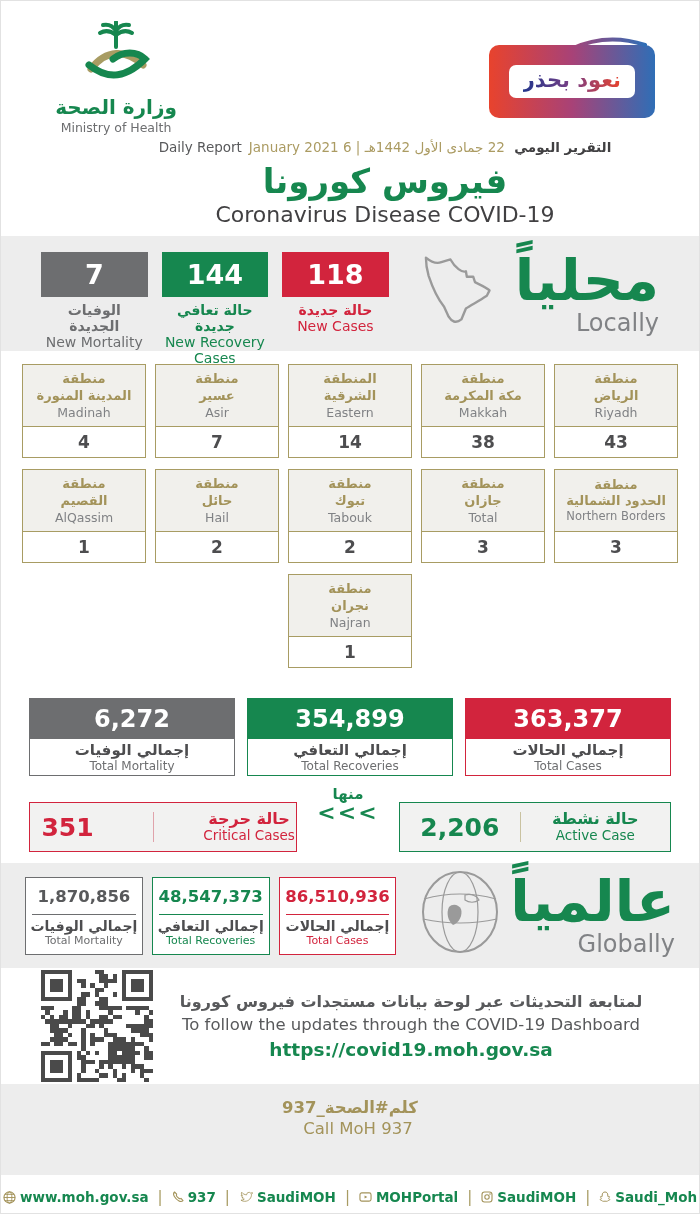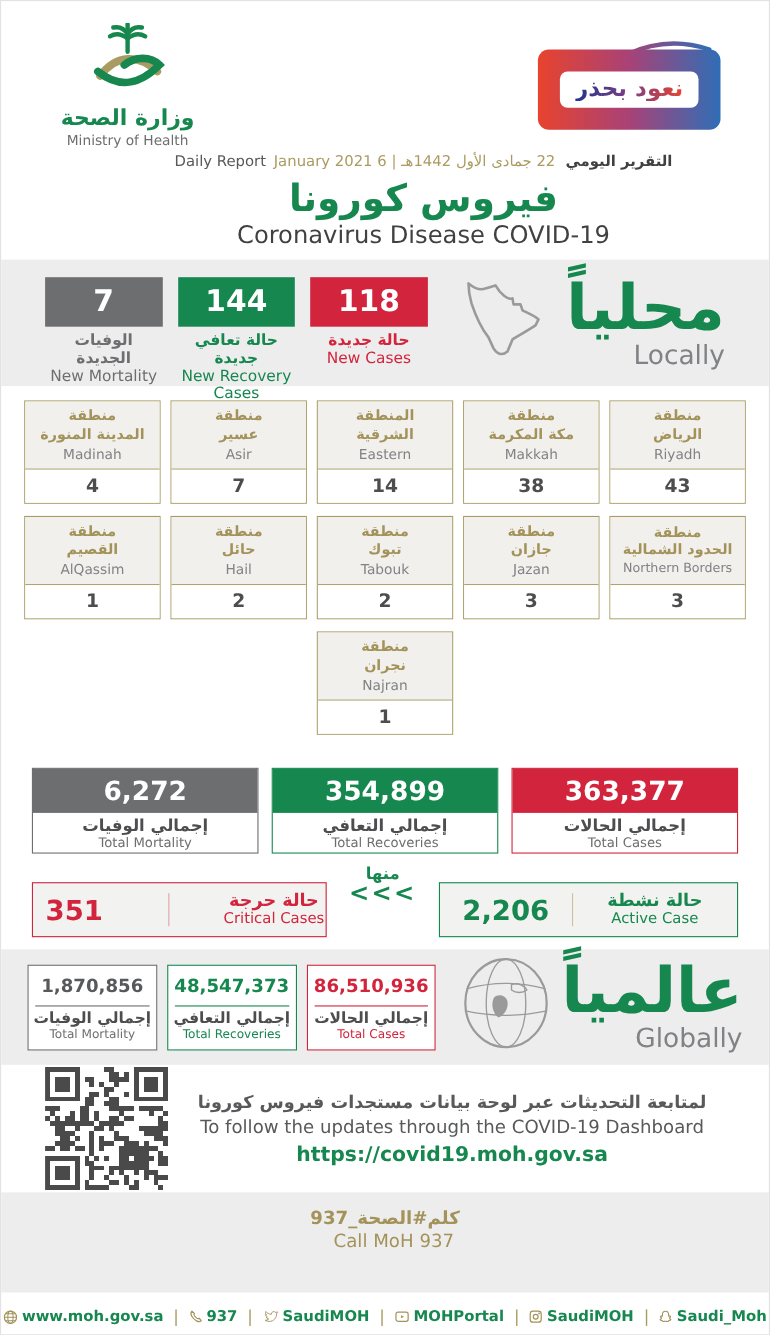--- a/index.html
+++ b/index.html
@@ -253,21 +253,21 @@
             <div class="r-ar">منطقة</div>
           <div class="r-ar">تبوك</div>
           <div class="r-en">Tabouk</div>
           </div>
         <div class="rnum">2</div>
       </div>
       <div class="rcard">
         <div class="rtop">
             <div class="r-ar">منطقة</div>
           <div class="r-ar">جازان</div>
-          <div class="r-en">Jazan</div>
+          <div class="r-en">Total</div>
           </div>
         <div class="rnum">3</div>
       </div>
       <div class="rcard">
         <div class="rtop">
             <div class="r-ar">منطقة</div>
           <div class="r-ar">الحدود الشمالية</div>
           <div class="r-en" style="font-size:11.5px">Northern Borders</div>
           </div>
         <div class="rnum">3</div>

